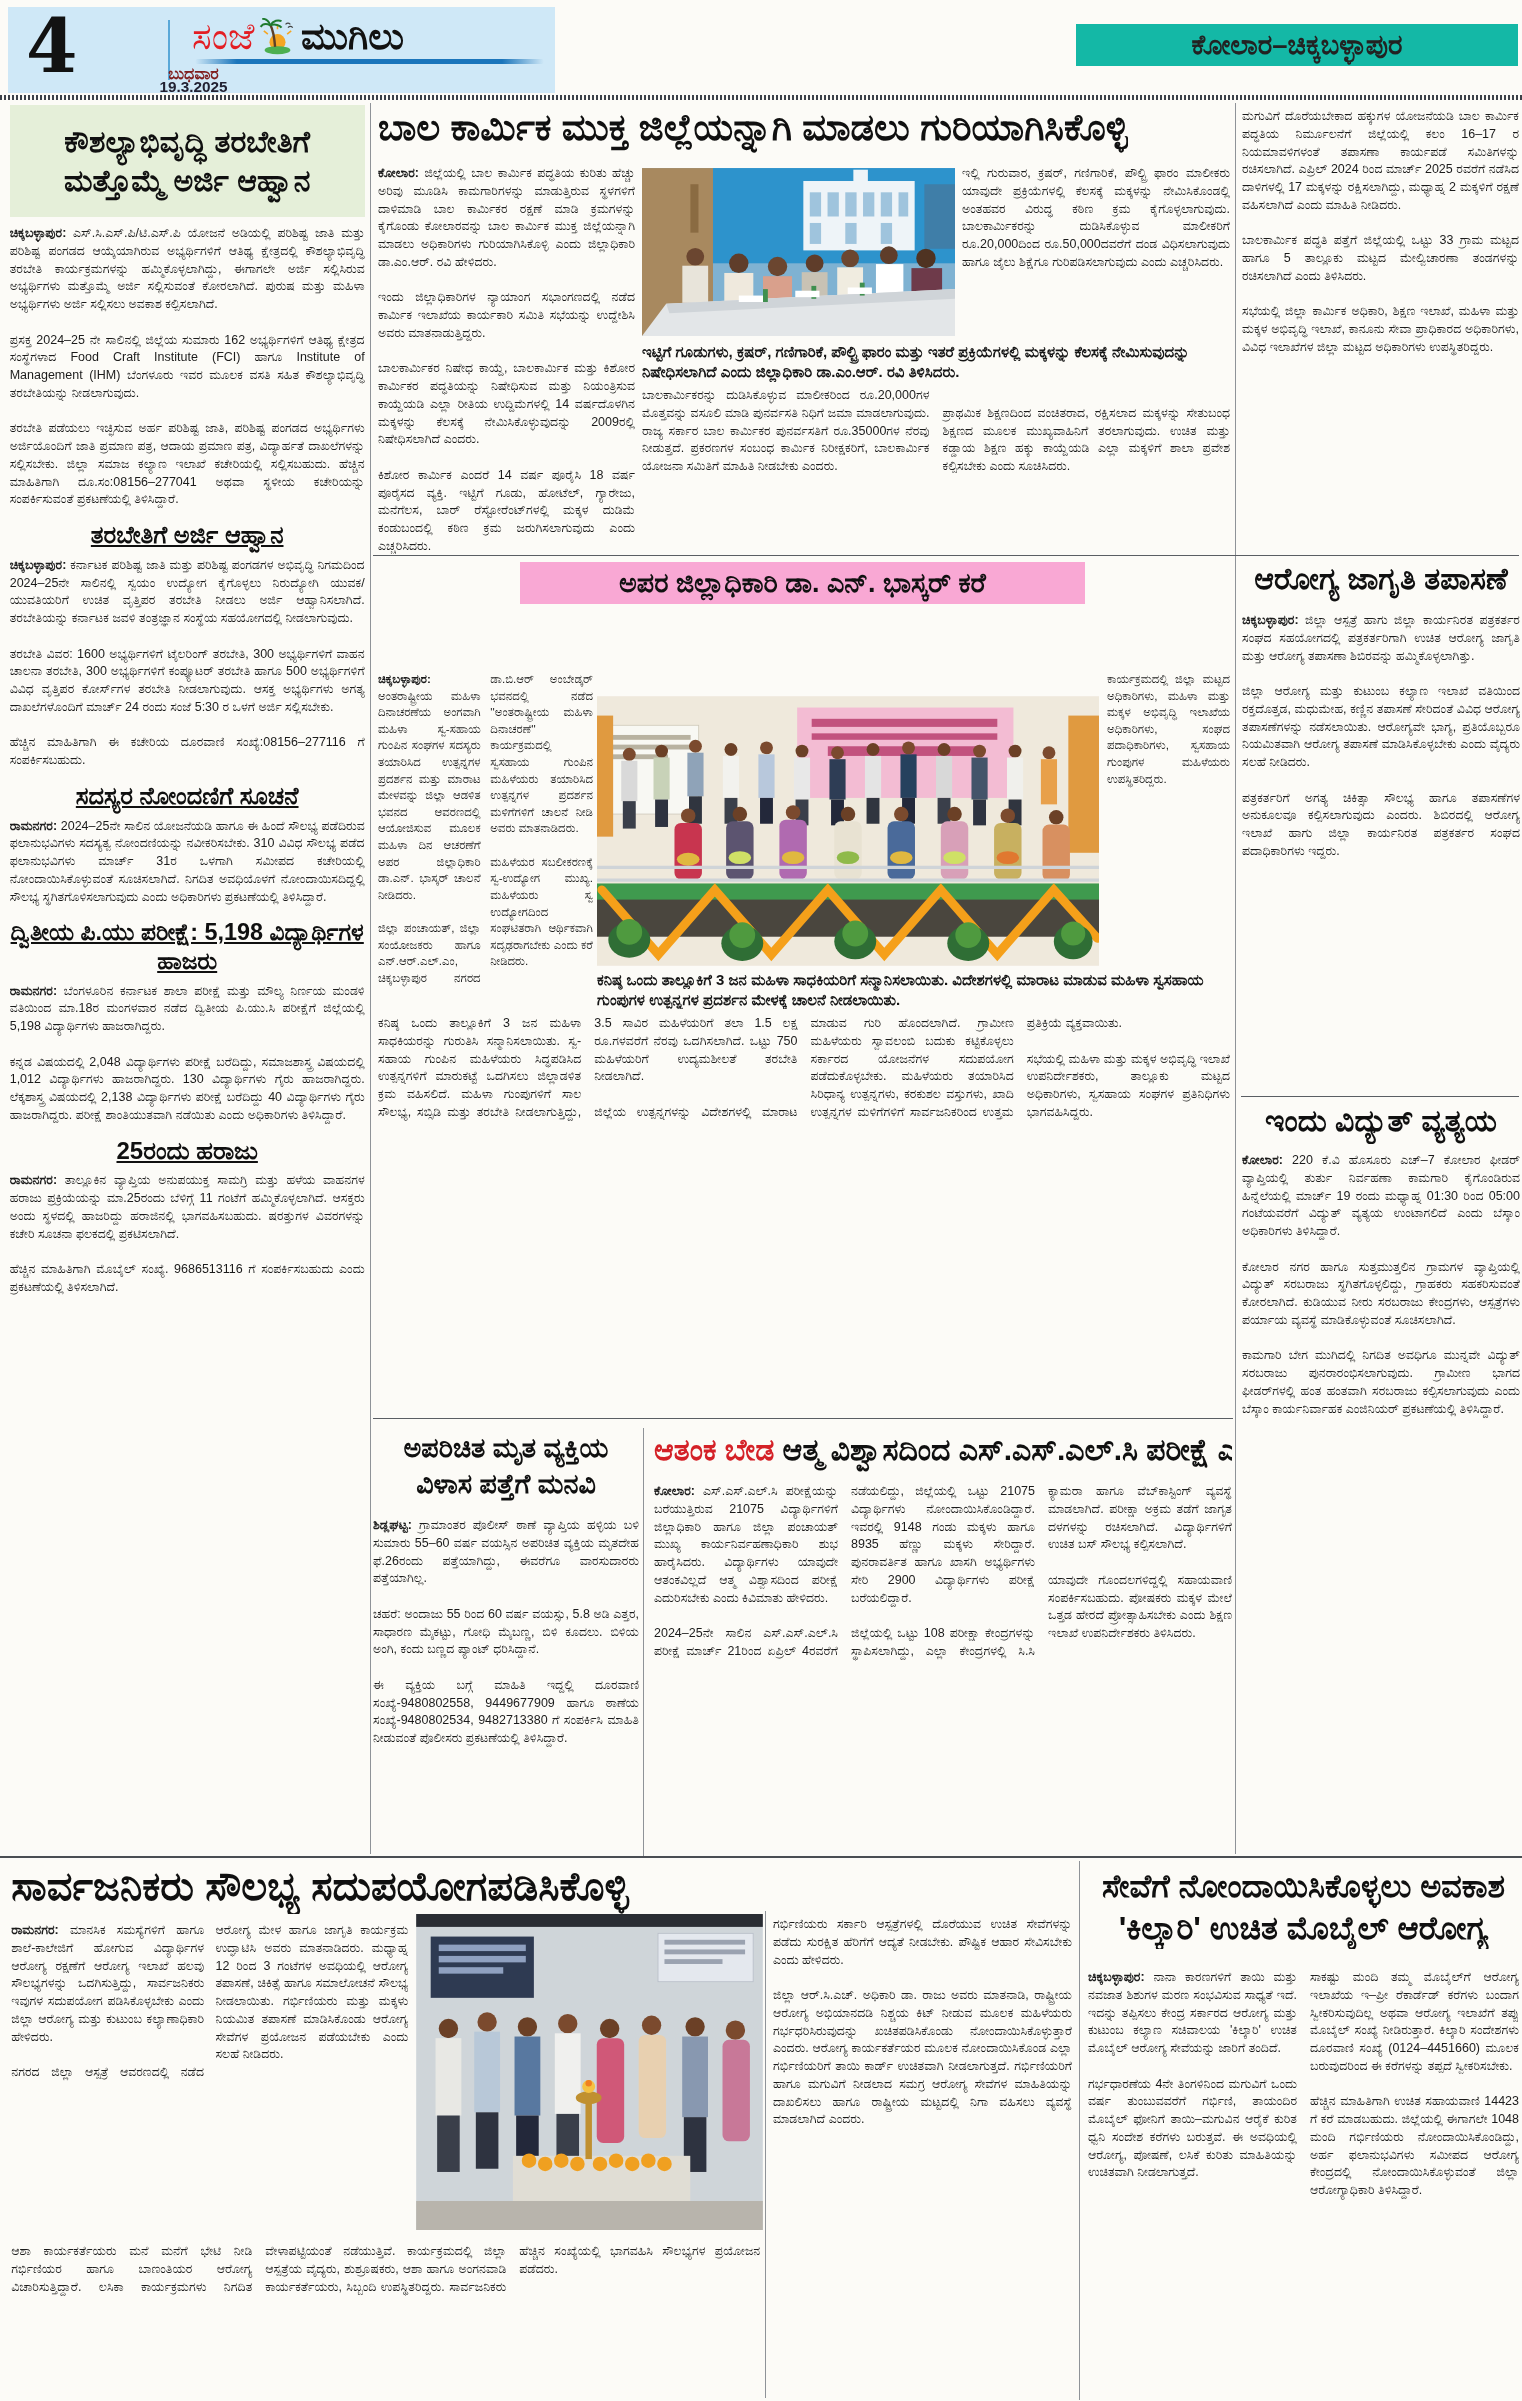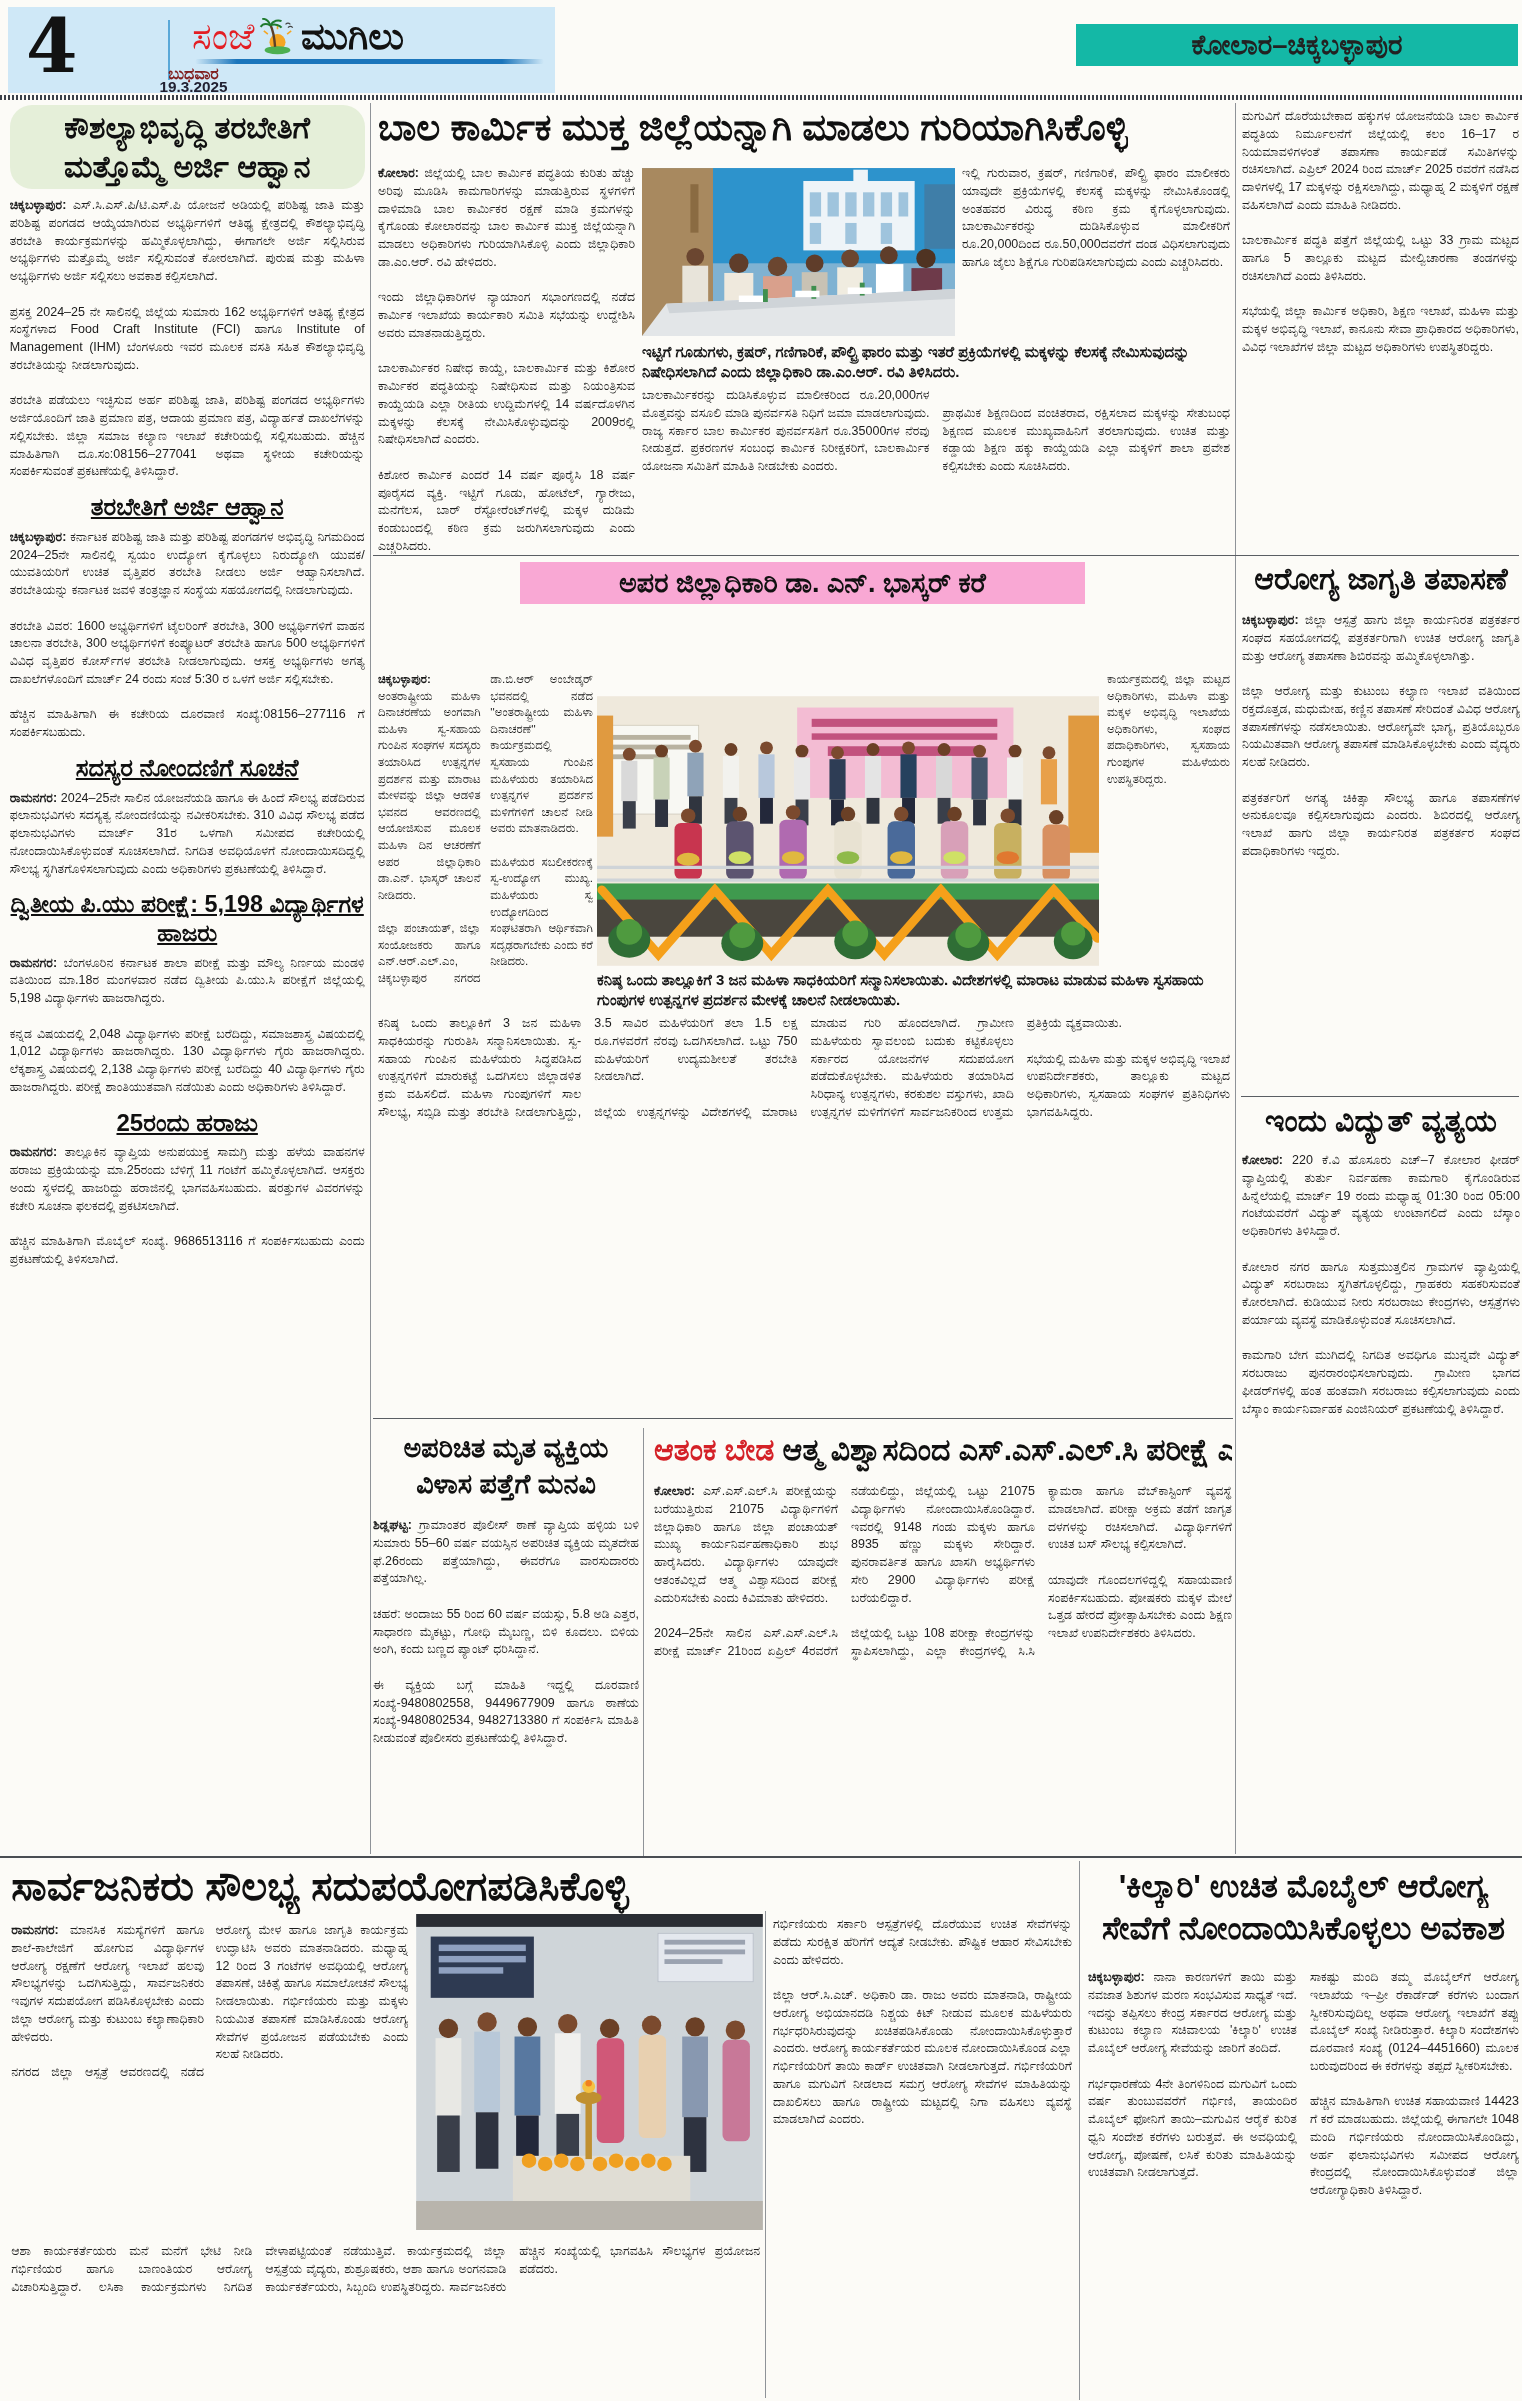--- a/index.html
+++ b/index.html
@@ -13,21 +13,21 @@
   .nowrap{white-space:nowrap;overflow:hidden;}
   .center{text-align:center;}
   .cols2{column-count:2;column-gap:13px;}
   .cols3{column-count:3;column-gap:13px;}
   .cols4{column-count:4;column-gap:13px;}
   .caption{font-weight:bold;font-size:15px;line-height:1.3;color:#151515;overflow:hidden;}
   .rule-v{background:#8f9398;width:0.8px;}
   .rule-h{background:#5a5e63;height:0.8px;}
   .dotted-rule{background:repeating-linear-gradient(90deg,#3c4148 0 1.6px,transparent 1.6px 4px);}
   .subhead{font-weight:bold;text-align:center;font-size:24px;line-height:1.25;margin:11.3px 0 6.5px 0;color:#101010;text-decoration:underline;}
-  .greenbox{background:#e5efd9;padding:3px 8px;text-align:center;font-weight:bold;font-size:30px;line-height:1.3;color:#101010;border-radius:22px;}
+  .greenbox{background:#e5efd9;padding:17px 8px;text-align:center;font-weight:bold;font-size:30px;line-height:1.3;color:#101010;}
   .masthead{background:#cfe8f7;}
   .kicker{background:#f9a8d4;font-weight:bold;font-size:27px;text-align:center;color:#111;}
   .para{margin:0 0 7.3px 0;}
 </style>
 </head>
 <body>
 
 <div class="page">
 
   <div class="abs masthead" style="left:8px;top:6.5px;width:547px;height:86px;">
@@ -457,22 +457,22 @@
     <rect x="0" y="356" width="430" height="36" fill="#b8b4ac"></rect>
   </svg>
 
   <div class="abs bodytext" style="left:773px;top:1916px;width:299px;height:481px;">ಗರ್ಭಿಣಿಯರು ಸರ್ಕಾರಿ ಆಸ್ಪತ್ರೆಗಳಲ್ಲಿ ದೊರೆಯುವ ಉಚಿತ ಸೇವೆಗಳನ್ನು ಪಡೆದು ಸುರಕ್ಷಿತ ಹೆರಿಗೆಗೆ ಆದ್ಯತೆ ನೀಡಬೇಕು. ಪೌಷ್ಟಿಕ ಆಹಾರ ಸೇವಿಸಬೇಕು ಎಂದು ಹೇಳಿದರು.
 
 ಜಿಲ್ಲಾ ಆರ್.ಸಿ.ಎಚ್. ಅಧಿಕಾರಿ ಡಾ. ರಾಜು ಅವರು ಮಾತನಾಡಿ, ರಾಷ್ಟ್ರೀಯ ಆರೋಗ್ಯ ಅಭಿಯಾನದಡಿ ನಿಶ್ಚಯ ಕಿಟ್ ನೀಡುವ ಮೂಲಕ ಮಹಿಳೆಯರು ಗರ್ಭಧರಿಸಿರುವುದನ್ನು ಖಚಿತಪಡಿಸಿಕೊಂಡು ನೋಂದಾಯಿಸಿಕೊಳ್ಳುತ್ತಾರೆ ಎಂದರು. ಆರೋಗ್ಯ ಕಾರ್ಯಕರ್ತೆಯರ ಮೂಲಕ ನೋಂದಾಯಿಸಿಕೊಂಡ ಎಲ್ಲಾ ಗರ್ಭಿಣಿಯರಿಗೆ ತಾಯಿ ಕಾರ್ಡ್ ಉಚಿತವಾಗಿ ನೀಡಲಾಗುತ್ತದೆ. ಗರ್ಭಿಣಿಯರಿಗೆ ಹಾಗೂ ಮಗುವಿಗೆ ನೀಡಲಾದ ಸಮಗ್ರ ಆರೋಗ್ಯ ಸೇವೆಗಳ ಮಾಹಿತಿಯನ್ನು ದಾಖಲಿಸಲು ಹಾಗೂ ರಾಷ್ಟ್ರೀಯ ಮಟ್ಟದಲ್ಲಿ ನಿಗಾ ವಹಿಸಲು ವ್ಯವಸ್ಥೆ ಮಾಡಲಾಗಿದೆ ಎಂದರು.</div>
 
   <div class="abs bodytext cols3" style="left:11.3px;top:2243px;width:749px;height:153px;">ಆಶಾ ಕಾರ್ಯಕರ್ತೆಯರು ಮನೆ ಮನೆಗೆ ಭೇಟಿ ನೀಡಿ ಗರ್ಭಿಣಿಯರ ಹಾಗೂ ಬಾಣಂತಿಯರ ಆರೋಗ್ಯ ವಿಚಾರಿಸುತ್ತಿದ್ದಾರೆ. ಲಸಿಕಾ ಕಾರ್ಯಕ್ರಮಗಳು ನಿಗದಿತ ವೇಳಾಪಟ್ಟಿಯಂತೆ ನಡೆಯುತ್ತಿವೆ. ಕಾರ್ಯಕ್ರಮದಲ್ಲಿ ಜಿಲ್ಲಾ ಆಸ್ಪತ್ರೆಯ ವೈದ್ಯರು, ಶುಶ್ರೂಷಕರು, ಆಶಾ ಹಾಗೂ ಅಂಗನವಾಡಿ ಕಾರ್ಯಕರ್ತೆಯರು, ಸಿಬ್ಬಂದಿ ಉಪಸ್ಥಿತರಿದ್ದರು. ಸಾರ್ವಜನಿಕರು ಹೆಚ್ಚಿನ ಸಂಖ್ಯೆಯಲ್ಲಿ ಭಾಗವಹಿಸಿ ಸೌಲಭ್ಯಗಳ ಪ್ರಯೋಜನ ಪಡೆದರು.</div>
 
   <div class="abs headline center" style="left:1088px;top:1866px;width:431px;height:90px;font-size:32px;line-height:1.3;">
+    <div class="nowrap">ಸೇವೆಗೆ ನೋಂದಾಯಿಸಿಕೊಳ್ಳಲು ಅವಕಾಶ</div>
     <div class="nowrap">'ಕಿಲ್ಕಾರಿ' ಉಚಿತ ಮೊಬೈಲ್ ಆರೋಗ್ಯ</div>
-    <div class="nowrap">ಸೇವೆಗೆ ನೋಂದಾಯಿಸಿಕೊಳ್ಳಲು ಅವಕಾಶ</div>
   </div>
   <div class="abs bodytext cols2" style="left:1088px;top:1969px;width:431px;height:428px;"><span class="dl">ಚಿಕ್ಕಬಳ್ಳಾಪುರ: </span><span>ನಾನಾ ಕಾರಣಗಳಿಗೆ ತಾಯಿ ಮತ್ತು ನವಜಾತ ಶಿಶುಗಳ ಮರಣ ಸಂಭವಿಸುವ ಸಾಧ್ಯತೆ ಇದೆ. ಇದನ್ನು ತಪ್ಪಿಸಲು ಕೇಂದ್ರ ಸರ್ಕಾರದ ಆರೋಗ್ಯ ಮತ್ತು ಕುಟುಂಬ ಕಲ್ಯಾಣ ಸಚಿವಾಲಯ 'ಕಿಲ್ಕಾರಿ' ಉಚಿತ ಮೊಬೈಲ್ ಆರೋಗ್ಯ ಸೇವೆಯನ್ನು ಜಾರಿಗೆ ತಂದಿದೆ.
 
 ಗರ್ಭಧಾರಣೆಯ 4ನೇ ತಿಂಗಳಿನಿಂದ ಮಗುವಿಗೆ ಒಂದು ವರ್ಷ ತುಂಬುವವರೆಗೆ ಗರ್ಭಿಣಿ, ತಾಯಂದಿರ ಮೊಬೈಲ್ ಫೋನಿಗೆ ತಾಯಿ–ಮಗುವಿನ ಆರೈಕೆ ಕುರಿತ ಧ್ವನಿ ಸಂದೇಶ ಕರೆಗಳು ಬರುತ್ತವೆ. ಈ ಅವಧಿಯಲ್ಲಿ ಆರೋಗ್ಯ, ಪೋಷಣೆ, ಲಸಿಕೆ ಕುರಿತು ಮಾಹಿತಿಯನ್ನು ಉಚಿತವಾಗಿ ನೀಡಲಾಗುತ್ತದೆ.
 
 ಸಾಕಷ್ಟು ಮಂದಿ ತಮ್ಮ ಮೊಬೈಲ್‌ಗೆ ಆರೋಗ್ಯ ಇಲಾಖೆಯ ಇ–ಪ್ರೀ ರೆಕಾರ್ಡೆಡ್ ಕರೆಗಳು ಬಂದಾಗ ಸ್ವೀಕರಿಸುವುದಿಲ್ಲ ಅಥವಾ ಆರೋಗ್ಯ ಇಲಾಖೆಗೆ ತಪ್ಪು ಮೊಬೈಲ್ ಸಂಖ್ಯೆ ನೀಡಿರುತ್ತಾರೆ. ಕಿಲ್ಕಾರಿ ಸಂದೇಶಗಳು ದೂರವಾಣಿ ಸಂಖ್ಯೆ (0124–4451660) ಮೂಲಕ ಬರುವುದರಿಂದ ಈ ಕರೆಗಳನ್ನು ತಪ್ಪದೆ ಸ್ವೀಕರಿಸಬೇಕು.
 
 ಹೆಚ್ಚಿನ ಮಾಹಿತಿಗಾಗಿ ಉಚಿತ ಸಹಾಯವಾಣಿ 14423 ಗೆ ಕರೆ ಮಾಡಬಹುದು. ಜಿಲ್ಲೆಯಲ್ಲಿ ಈಗಾಗಲೇ 1048 ಮಂದಿ ಗರ್ಭಿಣಿಯರು ನೋಂದಾಯಿಸಿಕೊಂಡಿದ್ದು, ಅರ್ಹ ಫಲಾನುಭವಿಗಳು ಸಮೀಪದ ಆರೋಗ್ಯ ಕೇಂದ್ರದಲ್ಲಿ ನೋಂದಾಯಿಸಿಕೊಳ್ಳುವಂತೆ ಜಿಲ್ಲಾ ಆರೋಗ್ಯಾಧಿಕಾರಿ ತಿಳಿಸಿದ್ದಾರೆ.</span></div>
 
 </div>

